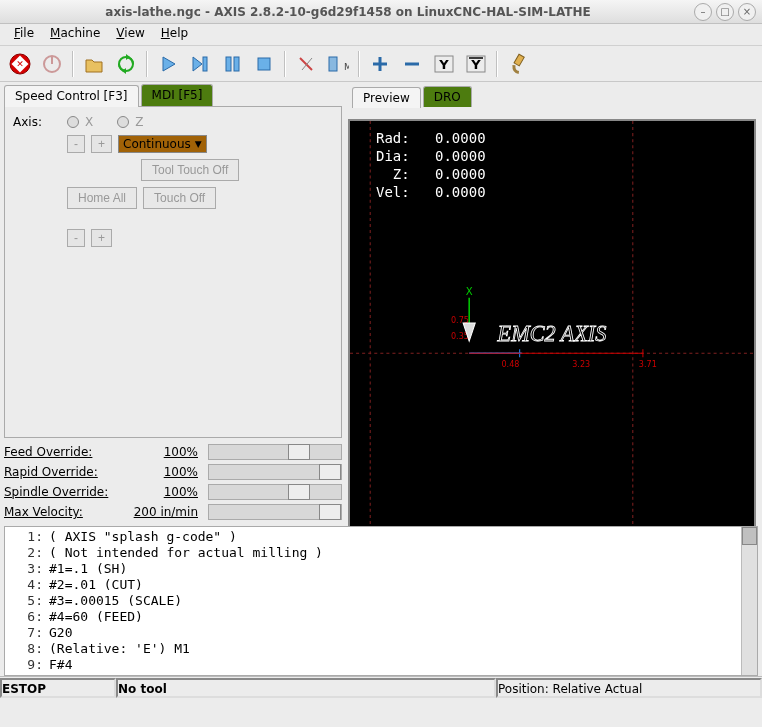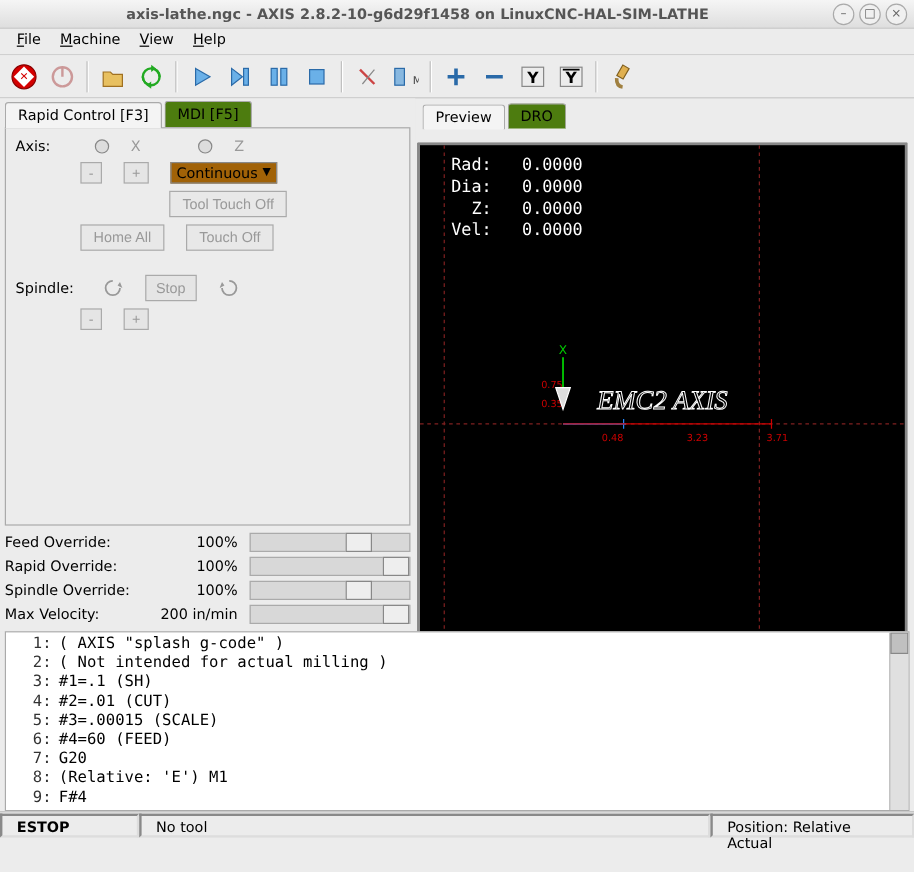--- a/index.html
+++ b/index.html
@@ -12,47 +12,47 @@
 .menubar .item .u { text-decoration:underline; }
 .toolbar { height:36px; display:flex; align-items:center; padding:2px 6px; gap:4px; background:#ececec; border-bottom:1px solid #c8c8c8; }
 .toolbar .sep { width:2px; height:26px; border-left:1px solid #c0c0c0; border-right:1px solid #fff; margin:0 2px; }
 .tbtn { width:28px; height:28px; border:1px solid transparent; border-radius:2px; display:flex; align-items:center; justify-content:center; background:transparent; }
 .main { display:flex; height:444px; }
 .leftpanel { width:346px; background:#ececec; display:flex; flex-direction:column; }
 .tabs { display:flex; height:22px; margin:2px 4px 0 4px; }
 .tab { padding:3px 10px; border:1px solid #aaa; border-bottom:none; background:#4d7c0f; margin-right:2px; border-radius:3px 3px 0 0; font-size:12px; }
 .tab.active { background:#f4f4f4; position:relative; top:1px; }
 .tabbody { flex:1; border:1px solid #aaa; margin:0 4px 4px 4px; background:#ececec; padding:8px; }
-.row { display:flex; align-items:center; margin-bottom:6px; gap:18px; }
+.row { display:flex; align-items:center; margin-bottom:6px; gap:6px; }
 .axislabel { width:48px; }
 .radio { width:12px; height:12px; border:1px solid #888; border-radius:6px; display:inline-block; background:#ddd; }
 .disabled { color:#999; }
 .smbtn { border:1px solid #aaa; background:#e5e5e5; padding:1px 6px; font-size:12px; color:#999; }
 .select { border:1px solid #888; background:#a16207; padding:1px 4px; font-size:12px; display:flex; align-items:center; gap:4px; }
 .select .arrow { font-size:9px; }
 .btn { border:1px solid #aaa; background:#e8e8e8; padding:3px 10px; color:#999; font-size:12px; }
-.overrides { margin:0 4px 4px 4px; }
+.overrides { margin:0 4px 4px 4px;text-decoration:underline; }
 .orow { display:flex; align-items:center; height:20px; font-size:12px; }
 .orow .lbl { width:120px; }
 .orow .val { width:84px; text-align:right; padding-right:10px; }
 .slider { flex:1; height:16px; border:1px solid #aaa; background:#d8d8d8; position:relative; }
 .slider .thumb { position:absolute; top:-1px; width:22px; height:16px; border:1px solid #888; background:#eee; }
 .rightpanel { flex:1; padding:2px 6px 4px 2px; display:flex; flex-direction:column; }
 .preview { flex:1; border:2px solid #888; background:#000; position:relative; margin-top:12px; }
 .readout { position:absolute; top:8px; left:26px; color:#fff; font-family:"DejaVu Sans Mono",monospace; font-size:14px; line-height:18px; white-space:pre; }
 .gcode { height:150px; border:1px solid #aaa; background:#fff; margin:0 4px; overflow:hidden; position:relative; }
 .gcode .lines { font-family:"DejaVu Sans Mono",monospace; font-size:13px; padding:2px 4px; line-height:16px; }
 .gcode .line { display:flex; }
 .gcode .num { width:40px; text-align:right; color:#333; padding-right:6px; }
 .gcode .scrolltrack { position:absolute; right:0; top:0; bottom:0; width:16px; background:#e0e0e0; border-left:1px solid #bbb; }
 .gcode .scrollthumb { position:absolute; top:0; left:0; right:0; height:18px; background:#c0c0c0; border:1px solid #888; }
 .statusbar { display:flex; height:22px; border-top:1px solid #bbb; background:#ececec; align-items:center; font-size:12px; }
-.statusbar > div { border:2px inset #ddd; height:20px; padding:2px 12px; }
+.statusbar > div { border:2px inset #ddd; height:20px; padding:2px 0; }
 .statusbar .s1 { width:116px; font-weight:bold; }
-.statusbar .s2 { width:476px; }
+.statusbar .s2 { width:380px;font-weight:bold; }
 .statusbar .s3 { flex:1; }
 svg { display:block; }
 </style>
 </head>
 <body>
 
 <div class="titlebar">
   <div class="title">axis-lathe.ngc - AXIS 2.8.2-10-g6d29f1458 on LinuxCNC-HAL-SIM-LATHE</div>
   <div class="winbtn">–</div>
   <div class="winbtn">□</div>
@@ -161,21 +161,21 @@
         <rect x="7" y="2" width="6" height="10" fill="#e0b050" stroke="#806020" transform="rotate(30 11 11)"></rect>
         <path d="M8 14 q3 6 8 4" fill="none" stroke="#a08040" stroke-width="3" transform="rotate(30 11 11)"></path>
       </svg>
     </div>
 </div>
 
 <div class="main">
 
   <div class="leftpanel">
     <div class="tabs">
-      <div class="tab active">Rapid Control [F3]</div>
+      <div class="tab active">Speed Control [F3]</div>
       <div class="tab">MDI [F5]</div>
     </div>
     <div class="tabbody">
       <div class="row">
         <div class="axislabel">Axis:</div>
         <span class="radio disabled"></span>
         <span class="disabled">X</span>
         <span style="width:12px"></span>
         <span class="radio disabled"></span>
         <span class="disabled">Z</span>
@@ -189,36 +189,20 @@
         </div>
       </div>
       <div class="row" style="margin-left:128px;">
         <button class="btn">Tool Touch Off</button>
       </div>
       <div class="row" style="margin-left:54px;">
         <button class="btn">Home All</button>
         <button class="btn">Touch Off</button>
       </div>
       <div style="height:14px"></div>
-      <div class="row">
-        <div class="axislabel" style="width:54px">Spindle:</div>
-        <span>
-            <svg width="18" height="18">
-              <path d="M9 3 a6 6 0 1 0 6 6" fill="none" stroke="#999" stroke-width="1.5"></path>
-              <path d="M13 7 l4 2 -2 -5 z" fill="#999"></path>
-            </svg>
-          </span>
-        <button class="smbtn" style="padding:3px 8px">Stop</button>
-        <span>
-            <svg width="18" height="18">
-              <path d="M9 3 a6 6 0 1 1 -6 6" fill="none" stroke="#999" stroke-width="1.5"></path>
-              <path d="M5 7 l-4 2 2 -5 z" fill="#999"></path>
-            </svg>
-          </span>
-      </div>
       <div class="row" style="margin-left:54px;">
         <button class="smbtn">-</button>
         <button class="smbtn">+</button>
       </div>
     </div>
     <div class="overrides">
       <div class="orow">
         <div class="lbl">Feed Override:</div>
         <div class="val">100%</div>
         <div class="slider">

